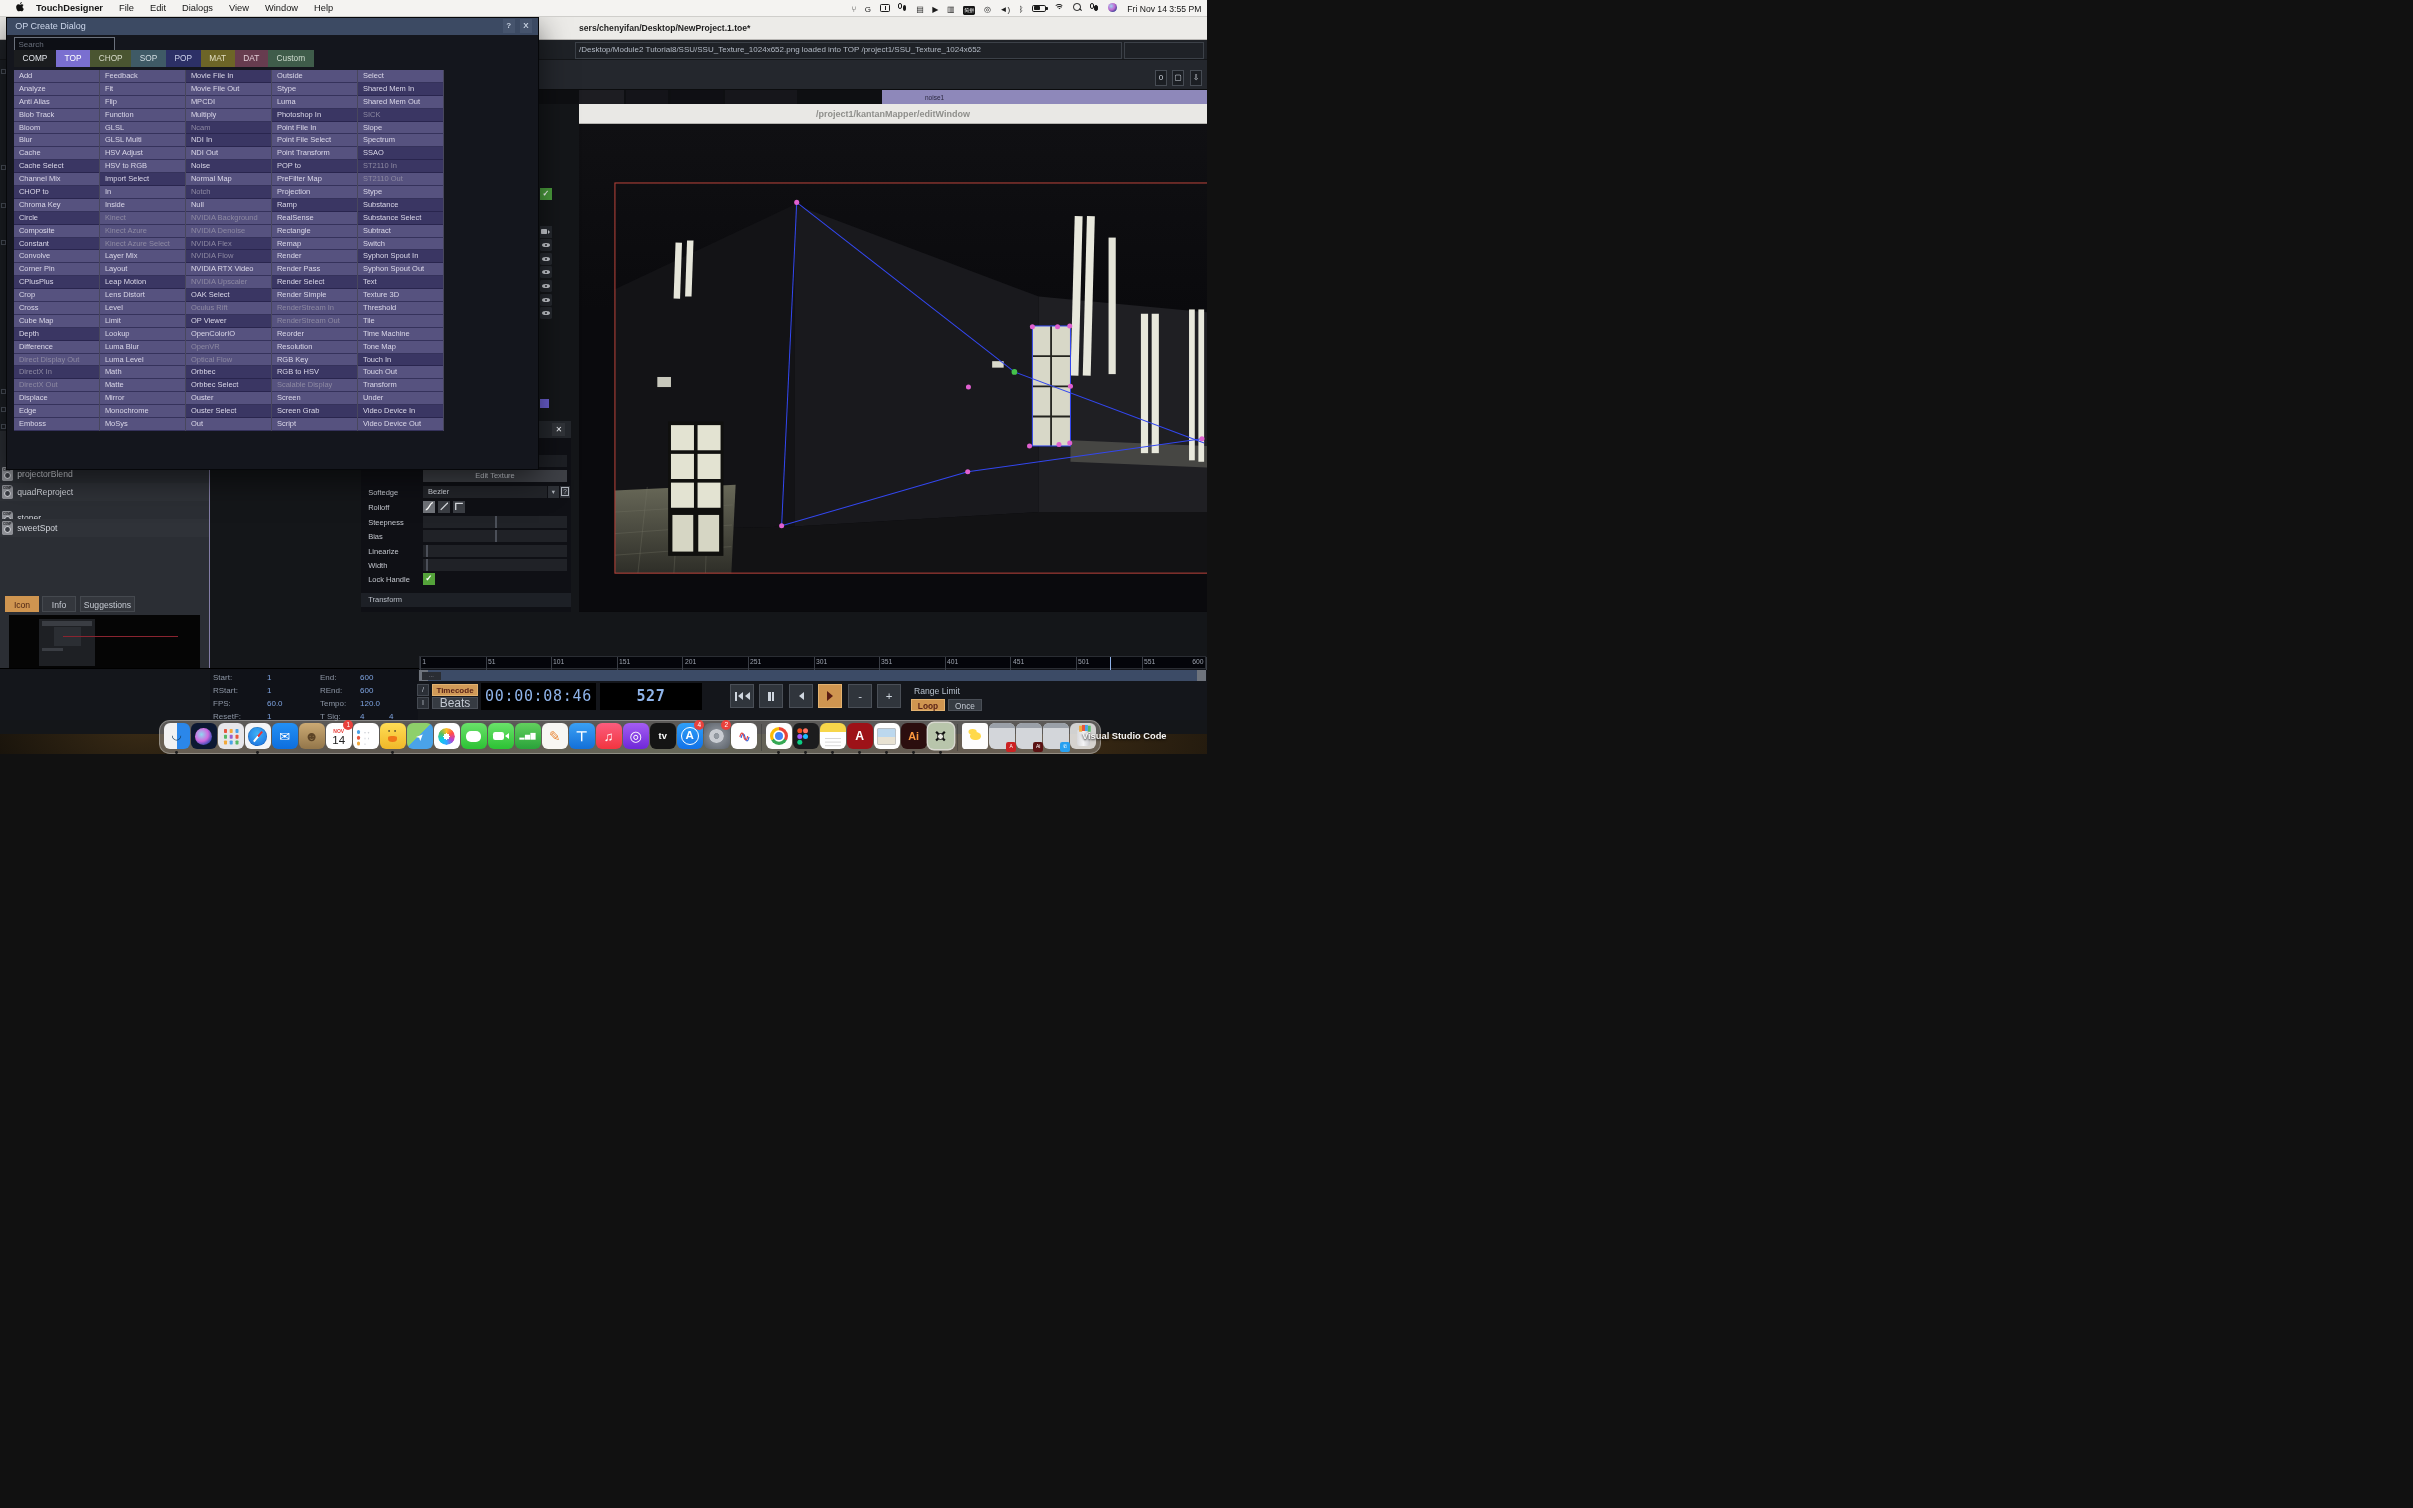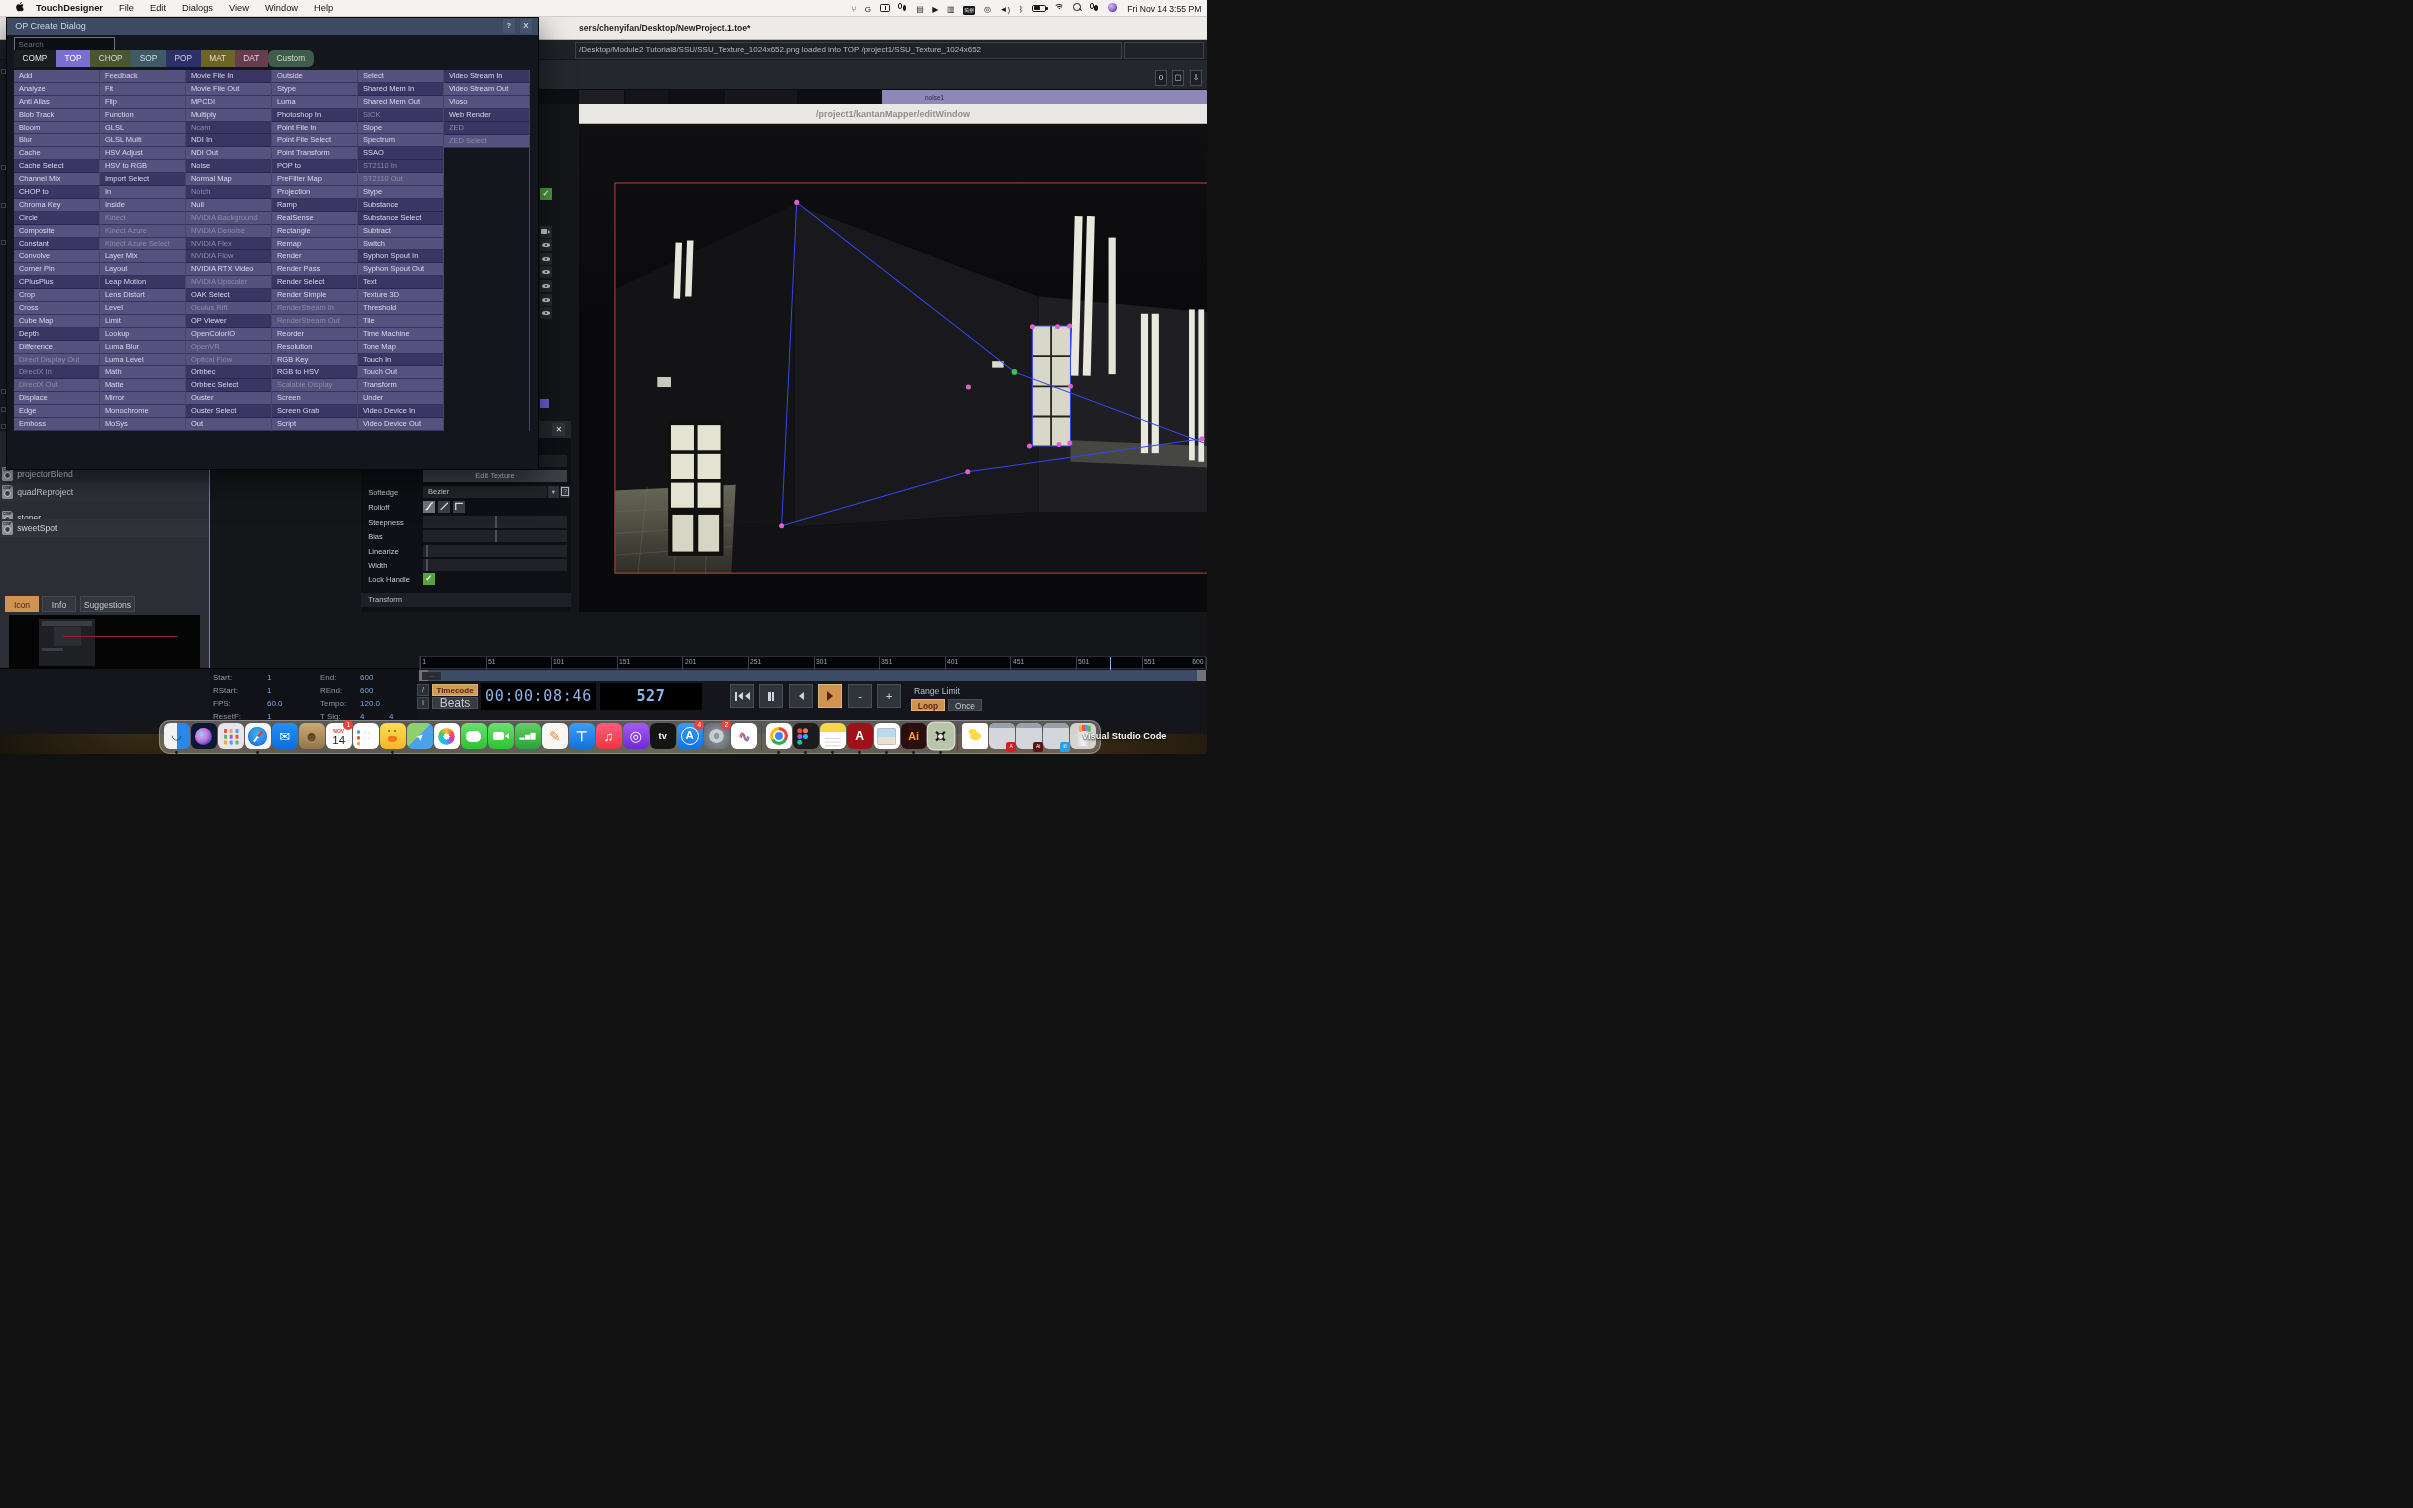--- a/index.html
+++ b/index.html
@@ -476,21 +476,21 @@
     <div class="dlg-tbtn" style="right:5.7px">X</div>
     <input id="dlg-search" placeholder="Search" style="">
     <div id="dlg-tabs">
         <div class="dtab" style="background: rgb(27, 29, 31); color: rgb(224, 227, 232);">COMP</div>
         <div class="dtab" style="background: rgb(122, 111, 208); color: rgb(255, 255, 255);">TOP</div>
         <div class="dtab" style="background: rgb(74, 85, 49); color: rgb(214, 218, 200);">CHOP</div>
         <div class="dtab" style="background: rgb(63, 90, 102); color: rgb(210, 221, 226);">SOP</div>
         <div class="dtab" style="background: rgb(44, 48, 102); color: rgb(204, 208, 234);">POP</div>
         <div class="dtab" style="background: rgb(109, 101, 39); color: rgb(224, 220, 192);">MAT</div>
         <div class="dtab" style="background: rgb(103, 60, 79); color: rgb(226, 205, 214);">DAT</div>
-        <div class="dtab" style="background: rgb(63, 92, 74); color: rgb(207, 220, 207); border-radius: 6px;">Custom</div>
+        <div class="dtab" style="background: rgb(63, 92, 74); color: rgb(207, 220, 207);">Custom</div>
       </div>
     <div id="dlg-grid">
         <div class="op-col">
           <div class="op-cell">Add</div>
           <div class="op-cell">Analyze</div>
           <div class="op-cell">Anti Alias</div>
           <div class="op-cell">Blob Track</div>
           <div class="op-cell">Bloom</div>
           <div class="op-cell">Blur</div>
           <div class="op-cell">Cache</div>
@@ -629,28 +629,20 @@
           <div class="op-cell">Tile</div>
           <div class="op-cell">Time Machine</div>
           <div class="op-cell">Tone Map</div>
           <div class="op-cell dark">Touch In</div>
           <div class="op-cell">Touch Out</div>
           <div class="op-cell">Transform</div>
           <div class="op-cell">Under</div>
           <div class="op-cell dark">Video Device In</div>
           <div class="op-cell">Video Device Out</div>
         </div>
-        <div class="op-col">
-          <div class="op-cell dark">Video Stream In</div>
-          <div class="op-cell">Video Stream Out</div>
-          <div class="op-cell">Vioso</div>
-          <div class="op-cell dark">Web Render</div>
-          <div class="op-cell dark off">ZED</div>
-          <div class="op-cell off">ZED Select</div>
-        </div>
       </div>
   </div>
 
   <div class="abs" id="timeline">
     <div id="tl-fieldbox"></div>
     <div id="tl-fields">
         <div class="tl-lab" style="left: 213px; top: 4.3px; position: absolute;">Start:</div>
         <div class="tl-val" style="left: 267px; top: 4.3px; position: absolute;">1</div>
         <div class="tl-lab" style="left: 320px; top: 4.3px; position: absolute;">End:</div>
         <div class="tl-val" style="left: 360px; top: 4.3px; position: absolute;">600</div>

